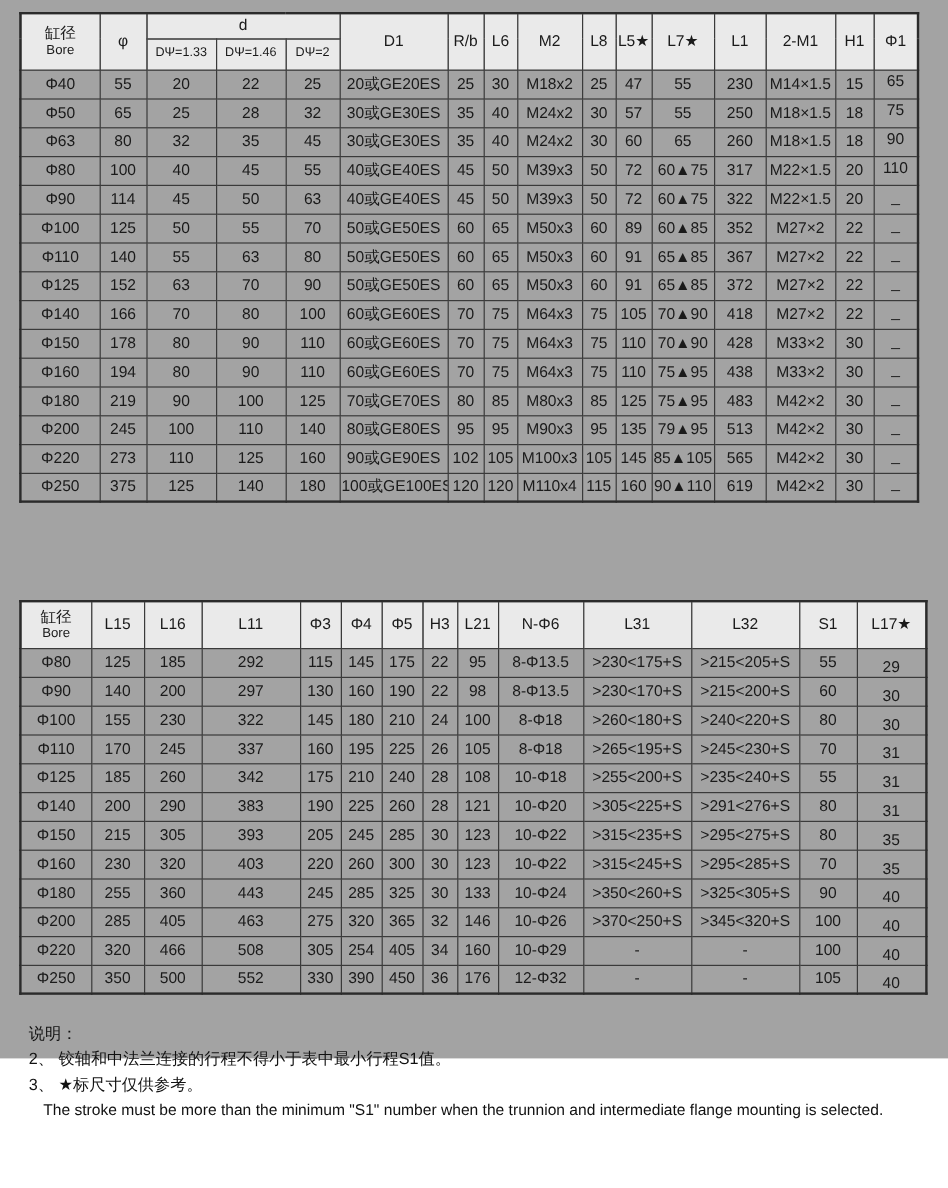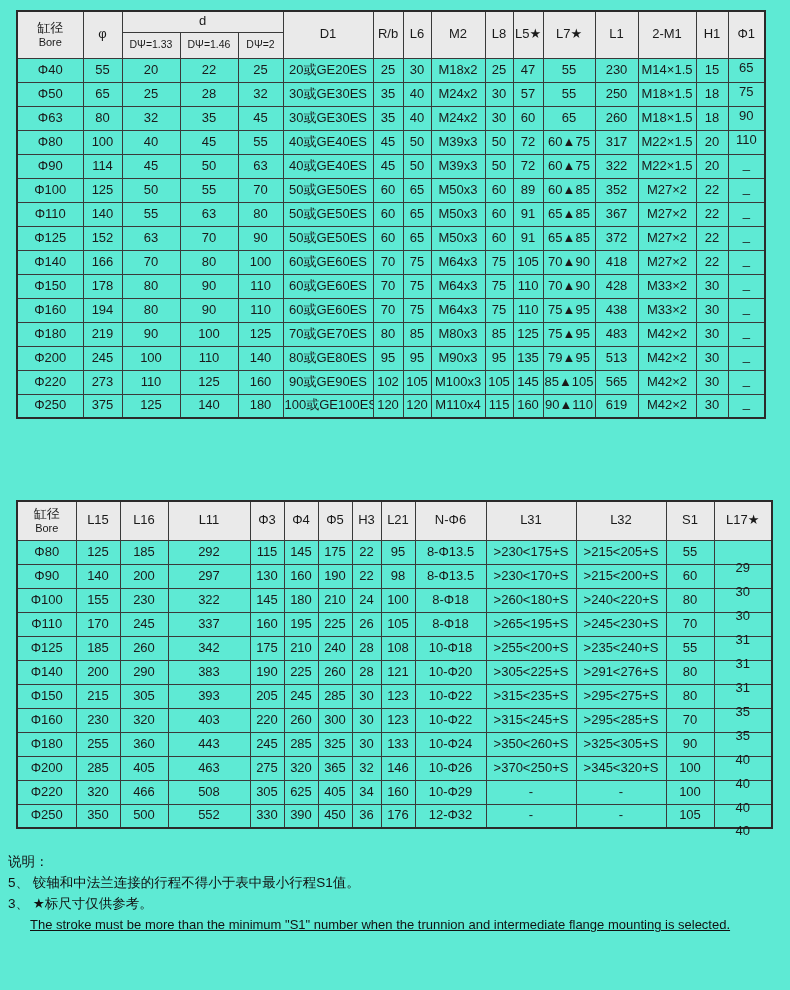--- a/index.html
+++ b/index.html
@@ -2,21 +2,21 @@
 <html><head>
 <meta charset="utf-8">
 <style>
   * { box-sizing: border-box; }
   html, body { margin: 0; padding: 0; background: #ffffff; }
   body {
     width: 790px; height: 990px; position: relative;
     font-family: "Liberation Sans", "DejaVu Sans", sans-serif;
     color: #1a1a1a;
   }
-  .page { position: relative; width: 790px; height: 990px; background: #5eead4; }
+  .page { position: relative; width: 790px; height: 882px; background: #a3a3a3; }
 
   table.spec {
     border-collapse: collapse;
     table-layout: fixed;
     border: 2px solid #2b2b2b;
   }
   #t1 { position: absolute; left: 16px; top: 10px; width: 748px; }
   #t2 { position: absolute; left: 16px; top: 500px; width: 755px; }
 
   .spec th, .spec td {
@@ -36,32 +36,32 @@
   #t1 tbody td { height: 24px; }
   #t2 thead th { height: 39px; }
   #t2 tbody td { height: 24px; }
 
   .bore-th { line-height: 1.05; }
   .bore-th .zh { font-size: 13px; display: block; }
   .bore-th .en { font-size: 11px; display: block; text-align: center; }
 
   
   #t1 tbody td:last-child { position: relative; top: -2px; }
-  #t2 tbody td:last-child { position: relative; top: 16px; }
+  #t2 tbody td:last-child { position: relative; top: 4px; }
 
   .notes {
     position: absolute;
-    left: 8px; top: 851px;
+    left: 24px; top: 851px;
     width: 760px;
     font-size: 13.5px;
     color: #111;
   }
   .notes .note-title { line-height: 21px; }
   .note-list div { line-height: 21px; }
-  .note-en { margin-left: 22px; text-decoration: underline; }
+  .note-en { margin-left: 12px; }
   .note-en div { font-size: 13px; line-height: 21px; }
 </style>
 </head>
 <body>
 
 <div class="page">
 
   <table id="t1" class="spec">
     <colgroup>
       <col style="width:66px">
@@ -579,21 +579,21 @@
           <td>&gt;345&lt;320+S</td>
           <td>100</td>
           <td>40</td>
         </tr>
         <tr>
           <td>Φ220</td>
           <td>320</td>
           <td>466</td>
           <td>508</td>
           <td>305</td>
-          <td>625</td>
+          <td>254</td>
           <td>405</td>
           <td>34</td>
           <td>160</td>
           <td>10-Φ29</td>
           <td>-</td>
           <td>-</td>
           <td>100</td>
           <td>40</td>
         </tr>
         <tr>
@@ -611,21 +611,21 @@
           <td>-</td>
           <td>105</td>
           <td>40</td>
         </tr>
       </tbody>
   </table>
 
   <div class="notes">
     <div class="note-title">说明：</div>
     <div class="note-list">
-        <div>5、 铰轴和中法兰连接的行程不得小于表中最小行程S1值。</div>
+        <div>2、 铰轴和中法兰连接的行程不得小于表中最小行程S1值。</div>
         <div>3、 ★标尺寸仅供参考。</div>
       </div>
     <div class="note-en">
         <div>The stroke must be more than the minimum "S1" number when the  trunnion and intermediate flange mounting is selected.</div>
       </div>
   </div>
 
 </div>
 
 </body></html>

